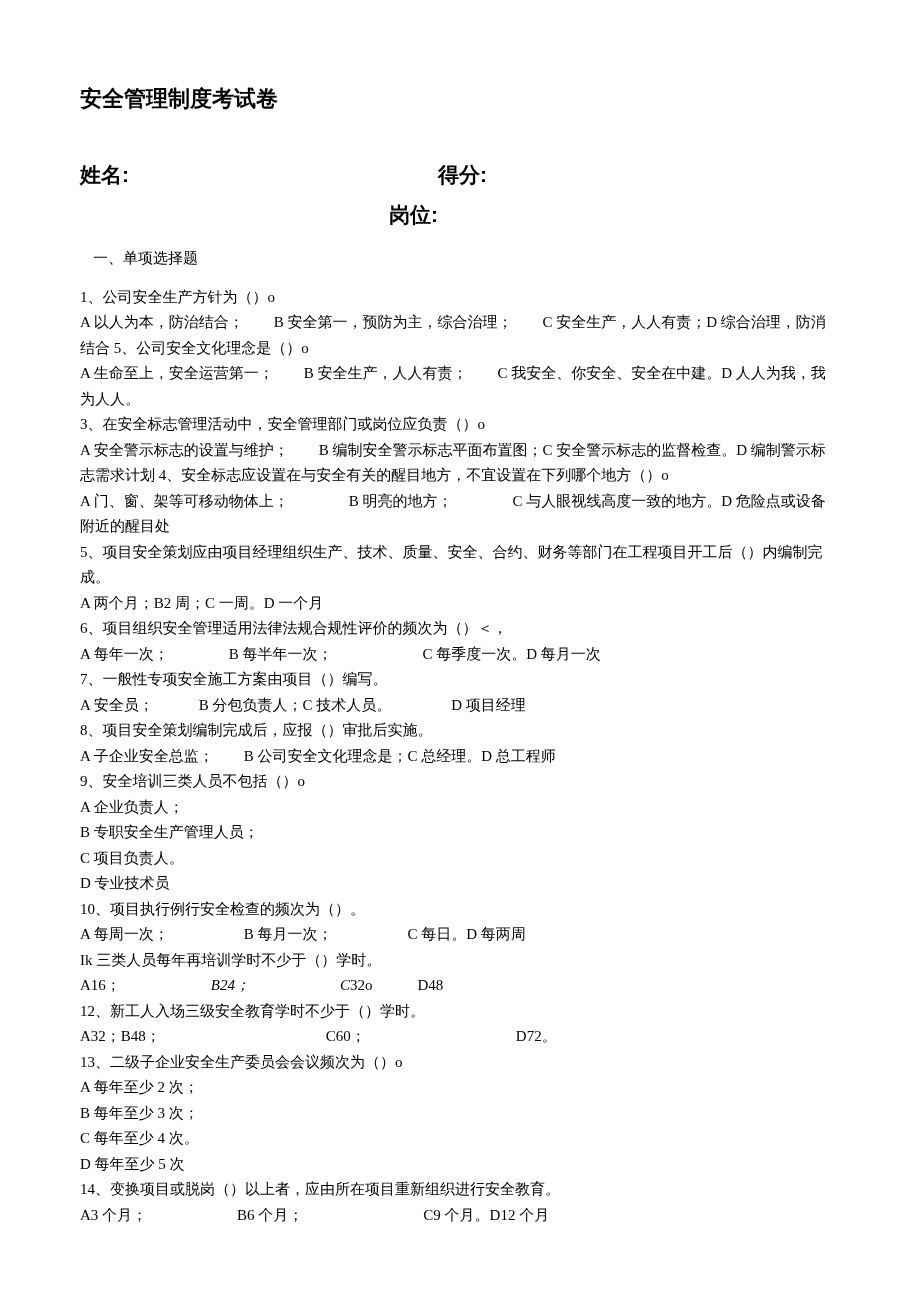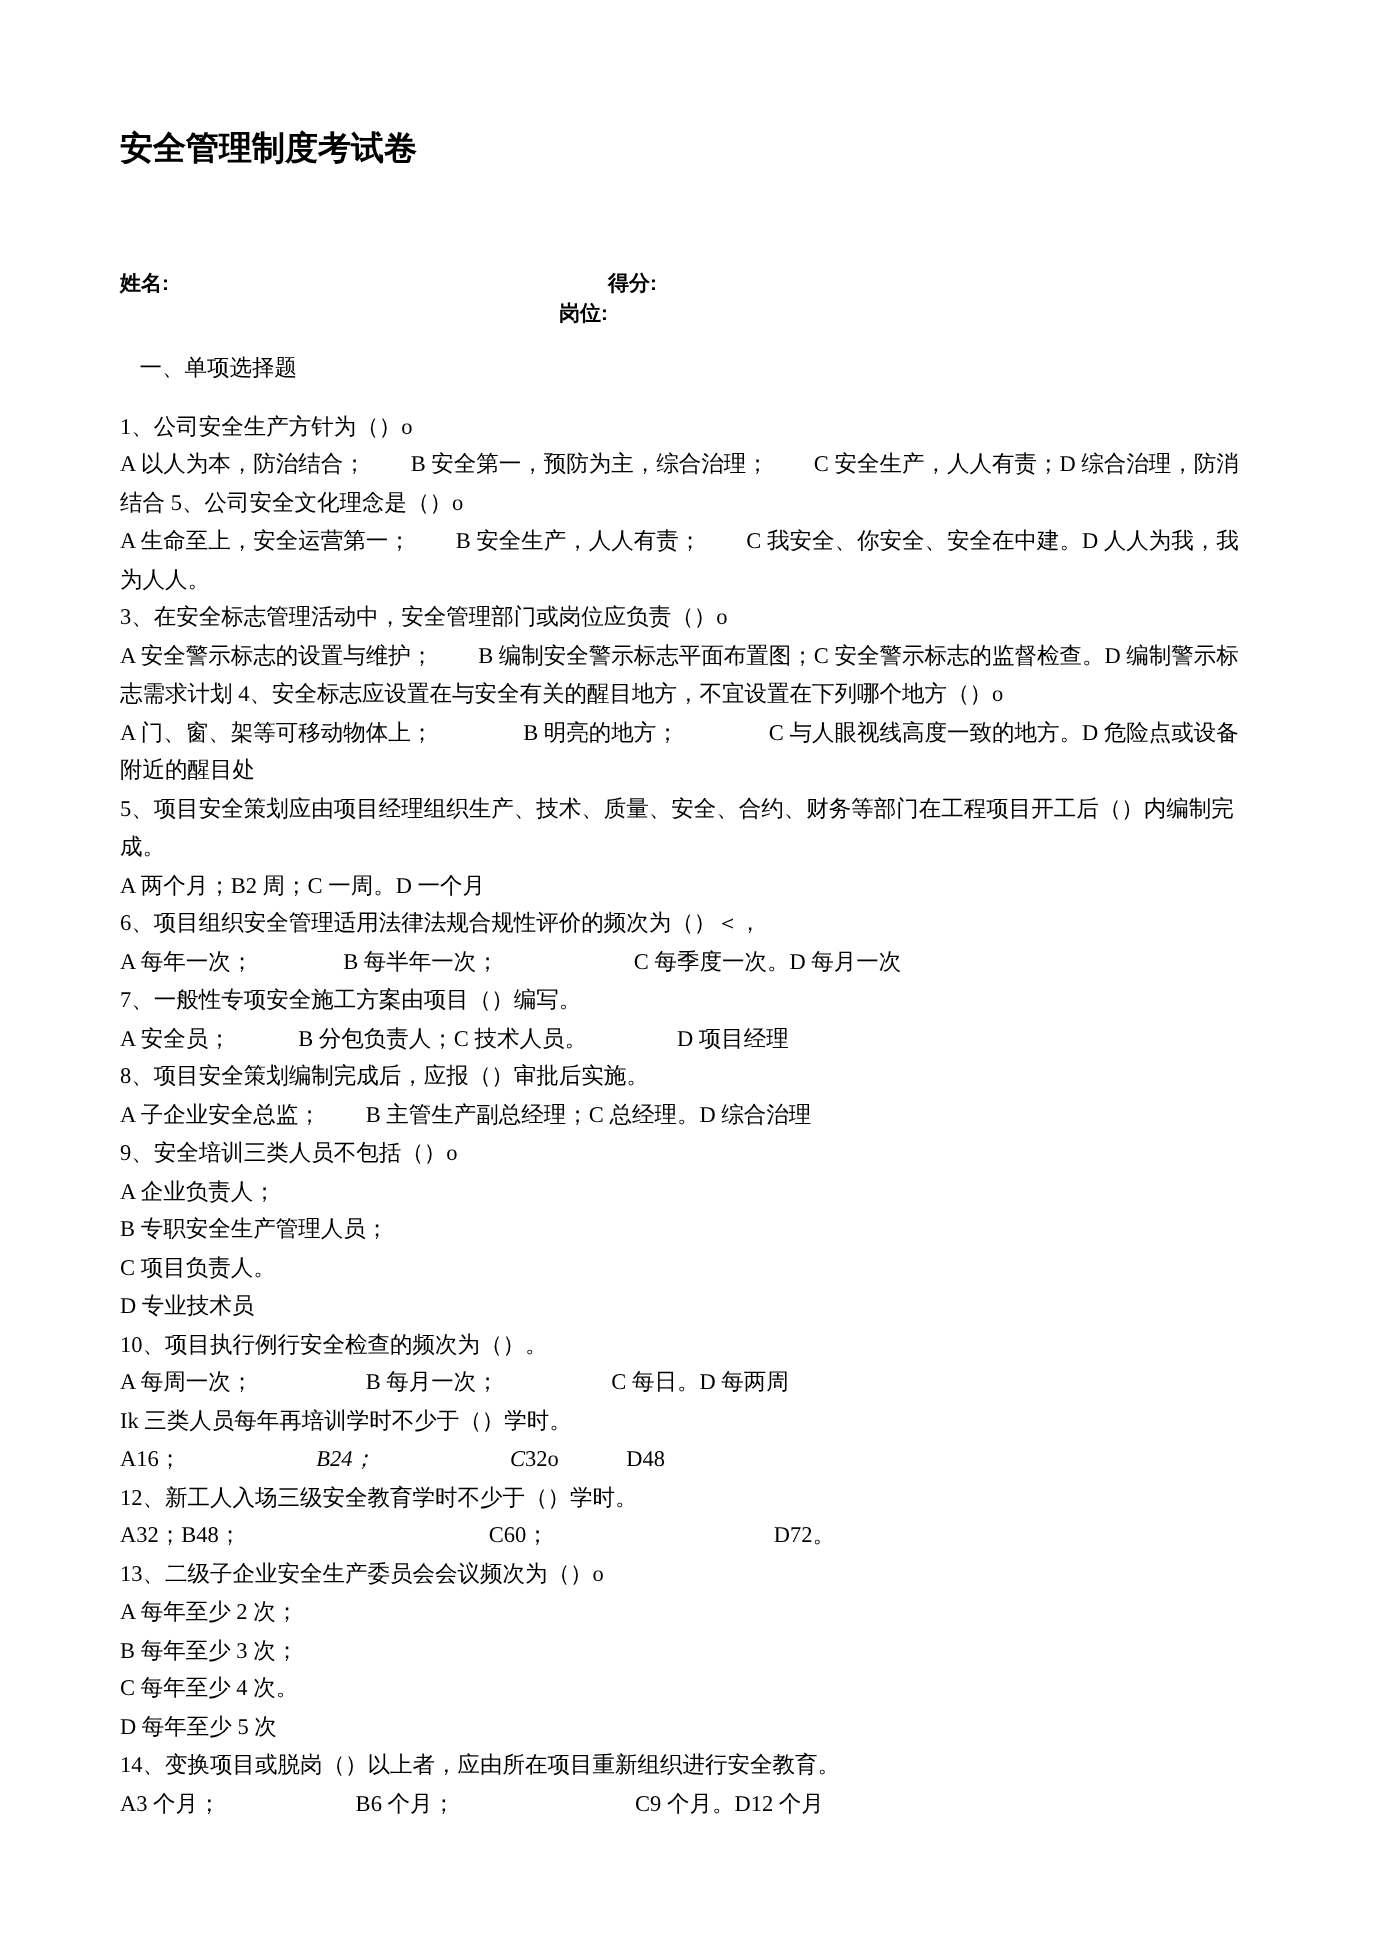--- a/index.html
+++ b/index.html
@@ -15,25 +15,24 @@
     }
     .title {
       text-align: left;
       font-size: 22px;
       font-weight: bold;
       margin-bottom: 40px;
       font-family: "SimHei", "黑体", sans-serif;
     }
     .header-row {
       display: flex;
-      font-size: 14px;
+      font-size: 21px;
       font-weight: bold;
       margin-bottom: 8px;
       font-family: "SimHei", "黑体", sans-serif;
-      align-items: center;
     }
     .header-row .name-lbl { flex: 0 0 auto; }
     .header-row .post-lbl { margin-left: 260px; margin-top: 40px; }
     .header-row .score-lbl { }
     .section-h {
       margin: 13px;
     }
     .qline { margin: 0; }
     .italic { font-style: italic; margin-top: 23px; }
   </style>
@@ -56,21 +55,21 @@
 <div class="qline">3、在安全标志管理活动中，安全管理部门或岗位应负责（）o</div>
 <div class="qline">A 安全警示标志的设置与维护；  B 编制安全警示标志平面布置图；C 安全警示标志的监督检查。D 编制警示标志需求计划 4、安全标志应设置在与安全有关的醒目地方，不宜设置在下列哪个地方（）o</div>
 <div class="qline">A 门、窗、架等可移动物体上；    B 明亮的地方；    C 与人眼视线高度一致的地方。D 危险点或设备附近的醒目处</div>
 <div class="qline">5、项目安全策划应由项目经理组织生产、技术、质量、安全、合约、财务等部门在工程项目开工后（）内编制完成。</div>
 <div class="qline">A 两个月；B2 周；C 一周。D 一个月</div>
 <div class="qline">6、项目组织安全管理适用法律法规合规性评价的频次为（）＜，</div>
 <div class="qline">A 每年一次；    B 每半年一次；      C 每季度一次。D 每月一次</div>
 <div class="qline">7、一般性专项安全施工方案由项目（）编写。</div>
 <div class="qline">A 安全员；   B 分包负责人；C 技术人员。    D 项目经理</div>
 <div class="qline">8、项目安全策划编制完成后，应报（）审批后实施。</div>
-<div class="qline">A 子企业安全总监；  B 主管生产副总经理；C 总经理。D 综合治理</div>
+<div class="qline">A 子企业安全总监；  B 公司安全文化理念是；C 总经理。D 总工程师</div>
 <div class="qline">9、安全培训三类人员不包括（）o</div>
 <div class="qline">A 企业负责人；</div>
 <div class="qline">B 专职安全生产管理人员；</div>
 <div class="qline">C 项目负责人。</div>
 <div class="qline">D 专业技术员</div>
 <div class="qline">10、项目执行例行安全检查的频次为（）。</div>
 <div class="qline">A 每周一次；     B 每月一次；     C 每日。D 每两周</div>
 <div class="qline">Ik 三类人员每年再培训学时不少于（）学时。</div>
 <div class="qline">
   <span>A16；</span>      <span class="italic">B24；</span>      <span class="italic">C</span><span>32o</span>   <span>D48</span>

